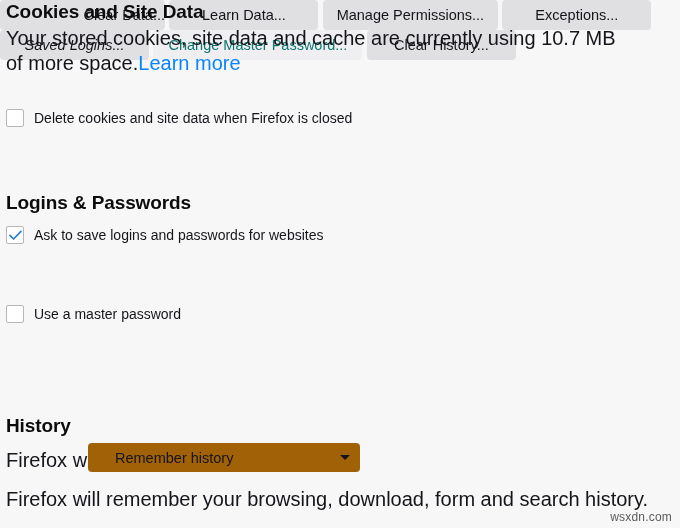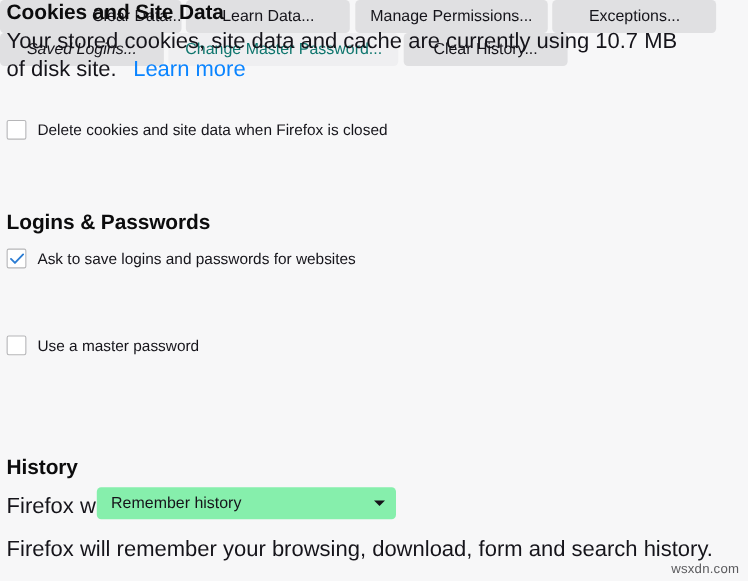--- a/index.html
+++ b/index.html
@@ -93,27 +93,27 @@
   .btn.disabled {
     background: #efeff1;
     color: #0f766e;
     cursor: default;
   }
 
   
   .dropdown {
     box-sizing: border-box;
     height: 29px;
-    background: #86efac;
+    background: #a16207;
     border: none;
     border-radius: 4px;
     display: flex;
     align-items: center;
     justify-content: space-between;
-    padding: 0 10px 0 13px;
+    padding: 0 10px 0 27px;
     cursor: pointer;
   }
   .dropdown-value {
     font-size: 14.5px;
     color: #15141a;
     white-space: nowrap;
   }
   .chevron {
     width: 0;
     height: 0;
@@ -136,22 +136,22 @@
 <body>
 
 <div class="page">
 
   
   <div class="abs section-title" style="left:6px; top:1px;">Cookies and Site Data</div>
 
   <div class="abs body-text" style="left:6px; top:26px;">Your stored cookies, site data and cache are currently using 10.7 MB</div>
 
   <div class="abs" style="left:6px; top:51px; display:flex; align-items:baseline;">
-    <span class="body-text">of disk site.</span>
-    <span class="body-text link" style="margin-left:15px;">Learn more</span>
+    <span class="body-text">of more space.</span>
+    <span class="body-text link" style="margin-left:0;">Learn more</span>
   </div>
 
   <div class="abs check-row" style="left:6px; top:109px;">
     <span class="checkbox unchecked">
       <svg width="13" height="11" viewBox="0 0 13 11" aria-hidden="true">
         <path d="M1 5.4 L4.6 9 L12 1.3" fill="none" stroke="#2b7cd3" stroke-width="1.7" stroke-linecap="round" stroke-linejoin="round"></path>
       </svg>
     </span>
     <span class="check-label">Delete cookies and site data when Firefox is closed</span>
   </div>

